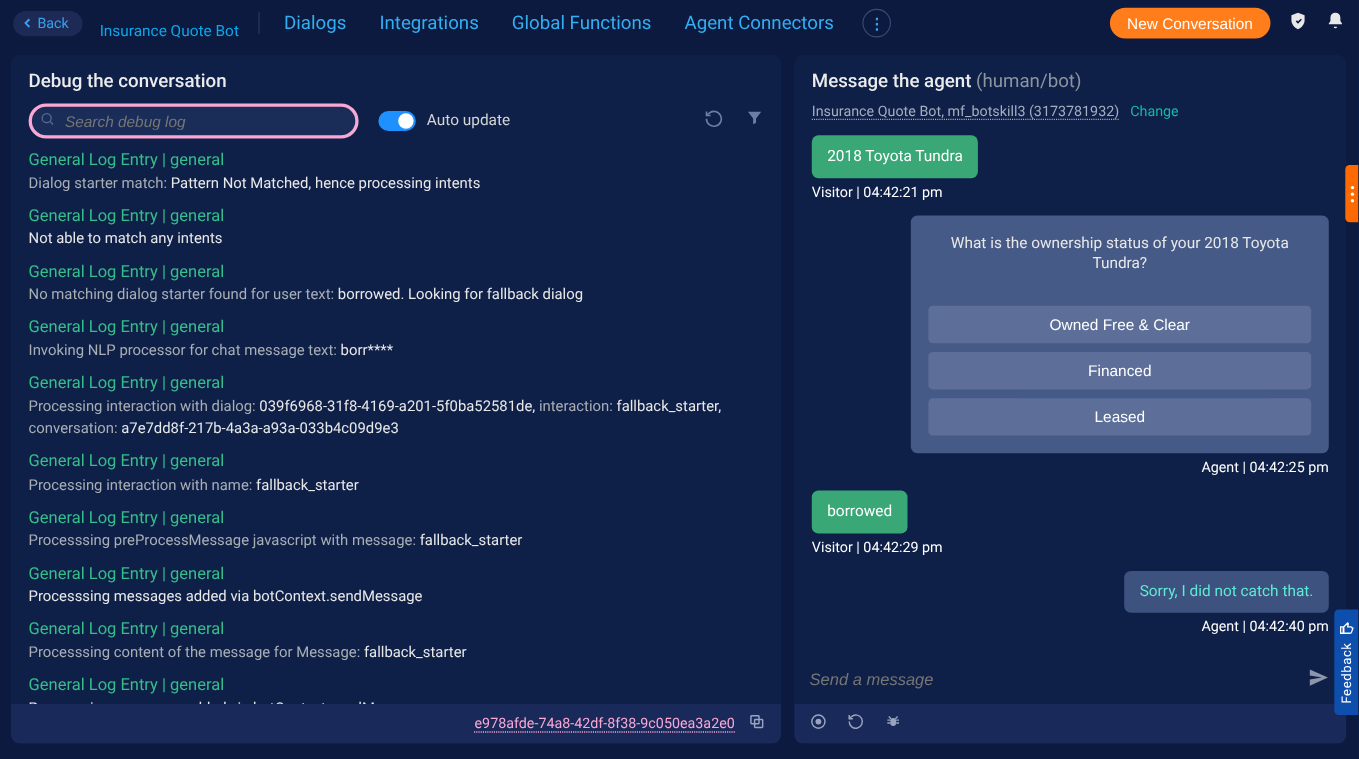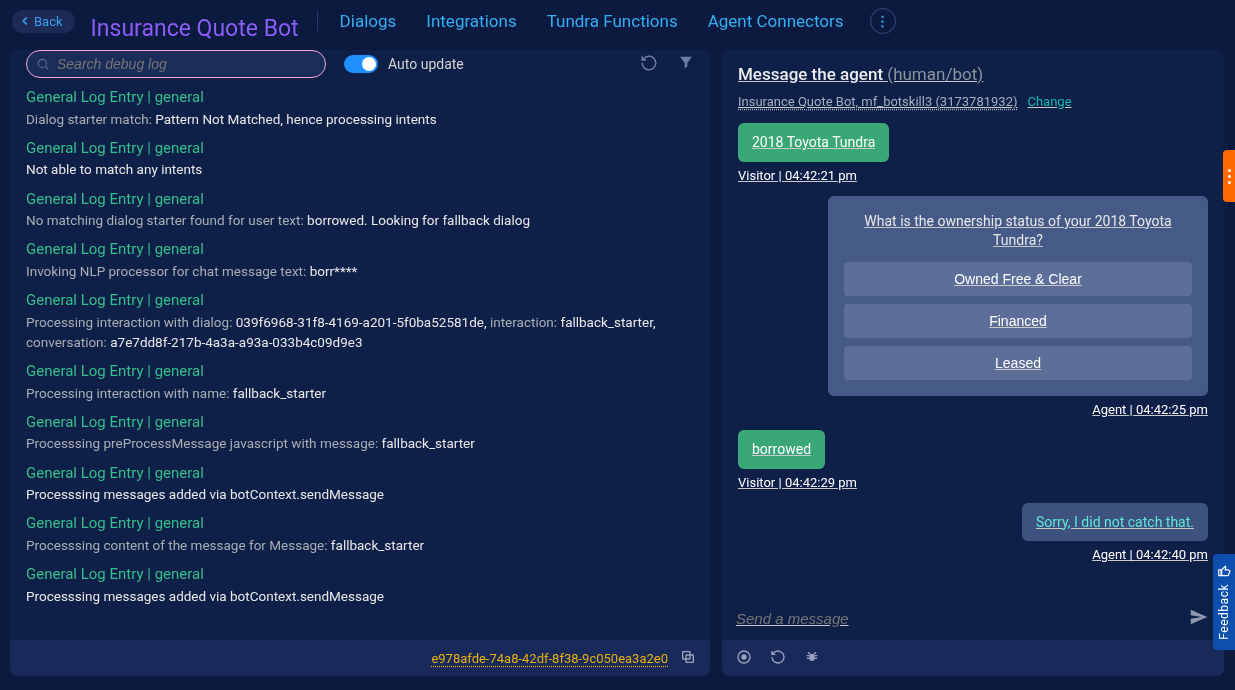--- a/index.html
+++ b/index.html
@@ -3,74 +3,74 @@
 <meta charset="utf-8">
 <style>
   * { box-sizing: border-box; margin: 0; padding: 0; }
   html, body { width: 1235px; height: 690px; overflow: hidden; font-family: -apple-system, "Segoe UI", Roboto, Arial, sans-serif; }
   body { background: #0b1a3e; color: #c9c9c9; font-size: 14px; position: relative; }
 
   
   .topbar { height: 42px; display: flex; align-items: center; padding: 0 12px; gap: 14px; }
   .back-chip { background: #1e2a56; color: #36a0f0; border-radius: 14px; padding: 4px 12px 4px 6px; display: flex; align-items: center; gap: 2px; cursor: pointer; font-size: 13px; }
   .back-chip svg { width: 14px; height: 14px; }
-  .title { color: #8b5cf6; font-size: 23px; margin-left: 2px; margin-right: 4px; margin-top: 15px; }
+  .title { color: #0ea5e9; font-size: 14px; margin-left: 2px; margin-right: 4px; margin-top: 15px; }
   .vsep { width: 1px; height: 20px; background: #2c3a66; }
   .nav-link { color: #34aef3; font-size: 17px; cursor: pointer; margin: 0 8px; }
   .more-circle { width: 26px; height: 26px; border: 1px solid #3c4a78; border-radius: 50%; display: flex; align-items: center; justify-content: center; cursor: pointer; margin-left: 4px; }
   .more-circle span { color: #36a0f0; font-weight: bold; }
   .topbar-right { margin-left: auto; display: flex; align-items: center; gap: 16px; }
   .new-conv { background: #ff7e1b; color: #fff; border: none; border-radius: 18px; padding: 6px 16px; font-size: 14px; cursor: pointer; white-space: nowrap; }
   .top-icon { color: #e8e8e8; cursor: pointer; }
 
   
   .workspace { display: flex; gap: 12px; padding: 8px 10px 10px 10px; height: 644px; }
   .panel { background: #0f2048; border-radius: 8px; display: flex; flex-direction: column; overflow: hidden; }
   .panel.left { width: 700px; }
-  .panel.right { width: 502px; text-decoration: underline; }
+  .panel.right { width: 502px; }
 
   .panel-title { padding: 14px 16px 10px 16px; color: #ececec; font-size: 17px; font-weight: 500; }
   .panel-title .subtle { color: #8c949e; font-weight: 400; }
 
   
   .controls-row { display: flex; align-items: center; padding: 0 16px 8px 16px; gap: 18px; }
   .search-wrap { flex: 0 0 300px; position: relative; }
   .search-wrap svg { position: absolute; left: 10px; top: 7px; width: 14px; height: 14px; color: #5b6b94; }
-  .search-input { width: 100%; background: #1a2c58; border: 1px solid #f9a8d4; border-radius: 16px; color: #cfd3de; font-style: italic; padding: 5px 12px 5px 30px; font-size: 14px; outline: none; }
+  .search-input { width: 100%; background: #1a2c58; border: 3px solid #f9a8d4; border-radius: 16px; color: #cfd3de; font-style: italic; padding: 5px 12px 5px 30px; font-size: 14px; outline: none; }
   .toggle-wrap { display: flex; align-items: center; gap: 10px; }
   .toggle { width: 34px; height: 18px; background: #1e90ff; border-radius: 9px; position: relative; cursor: pointer; }
   .toggle .knob { position: absolute; right: 2px; top: 2px; width: 14px; height: 14px; background: #fff; border-radius: 50%; }
   .toggle-label { color: #d4d4d4; font-size: 14px; }
   .ctrl-icons { margin-left: auto; display: flex; gap: 20px; color: #6e7ca8; }
   .ctrl-icons span { cursor: pointer; }
 
   
   .log-list { flex: 1; overflow: hidden; padding: 0 16px; }
   .log-entry { margin-bottom: 8px; }
   .log-head { color: #35be8b; font-size: 15px; line-height: 1.5; }
   .log-body { color: #a9aeb5; font-size: 13.5px; line-height: 1.5; }
   .log-body .em { color: #e8e8e8; }
 
   
   .left-footer { height: 36px; background: #18295a; display: flex; align-items: center; justify-content: flex-end; padding: 0 14px; gap: 12px; }
-  .conv-id { color: #eab308; font-size: 13px; text-decoration: underline dotted; text-underline-offset: 3px; }
+  .conv-id { color: #f9a8d4; font-size: 13px; text-decoration: underline dotted; text-underline-offset: 3px; }
   .copy-icon { color: #9aa4c0; cursor: pointer; }
 
   
   .agent-subhead { padding: 0 16px 10px 16px; display: flex; align-items: baseline; gap: 10px; }
   .agent-name { color: #a5adbf; font-size: 13px; text-decoration: underline dotted; text-underline-offset: 3px; }
   .change-link { color: #14b8a6; font-size: 13px; cursor: pointer; }
 
   .chat-area { flex: 1; overflow: hidden; padding: 4px 16px 0 16px; display: flex; flex-direction: column; gap: 5px; }
   .msg-row { display: flex; flex-direction: column; }
   .bubble { border-radius: 6px; padding: 10px 14px; max-width: 80%; font-size: 14px; line-height: 1.35; }
   .bubble.user { background: #3aa777; color: #fff; align-self: flex-start; }
   .bubble.agent-text { background: #3e527f; color: #5eead4; align-self: flex-end; }
   .bubble.agent-card { background: #465a87; color: #e6e6e6; align-self: flex-end; width: 380px; max-width: 380px; padding: 16px; }
-  .agent-card .prompt { color: #e8e8e8; margin-bottom: 12px; text-align: center; }
+  .agent-card .prompt { color: #e8e8e8; margin-bottom: 28px; text-align: center; }
   .option-btn { display: block; width: 100%; background: #5d6f99; color: #fff; border: none; border-radius: 4px; padding: 9px 11px; margin-bottom: 8px; font-size: 14px; cursor: pointer; text-align: center; }
   .option-btn:last-child { margin-bottom: 0; }
   .meta { color: #ffffff; font-size: 13px; margin-top: 6px; margin-bottom: 8px; }
   .meta.left { align-self: flex-start; }
   .meta.right { align-self: flex-end; }
 
   
   .compose { height: 44px; display: flex; align-items: center; padding: 0 14px; }
   .compose input { flex: 1; background: transparent; border: none; color: #cfd3de; font-style: italic; font-size: 15px; outline: none; }
   .send-icon { color: #8d96ad; cursor: pointer; }
@@ -93,30 +93,45 @@
   <div class="back-chip">
     <svg viewBox="0 0 24 24" fill="none" stroke="currentColor" stroke-width="3">
         <polyline points="15 18 9 12 15 6"></polyline>
       </svg>
     <span>Back</span>
   </div>
   <div class="title">Insurance Quote Bot</div>
   <div class="vsep"></div>
   <div class="nav-link">Dialogs</div>
   <div class="nav-link">Integrations</div>
-  <div class="nav-link">Tundra Functions</div>
+  <div class="nav-link">Global Functions</div>
   <div class="nav-link">Agent Connectors</div>
   <div class="more-circle">
     <span>⋮</span>
   </div>
+  <div class="topbar-right">
+    <button class="new-conv">New Conversation</button>
+    <span class="top-icon">
+      <svg width="18" height="18" viewBox="0 0 24 24" fill="currentColor">
+          <path d="M12 2l8 3v6c0 5-3.4 9.4-8 11-4.6-1.6-8-6-8-11V5l8-3z"></path>
+          <path d="M10 12l2 2 4-4" stroke="#0b1a3e" stroke-width="2" fill="none"></path>
+        </svg>
+    </span>
+    <span class="top-icon">
+      <svg width="18" height="18" viewBox="0 0 24 24" fill="currentColor">
+          <path d="M12 2a6 6 0 00-6 6v4l-2 3v1h16v-1l-2-3V8a6 6 0 00-6-6zM10 19a2 2 0 004 0h-4z"></path>
+        </svg>
+    </span>
+  </div>
 </div>
 
 <div class="workspace">
 
   <div class="panel left">
+    <div class="panel-title">Debug the conversation</div>
 
     <div class="controls-row">
       <div class="search-wrap">
         <svg viewBox="0 0 24 24" fill="none" stroke="currentColor" stroke-width="2">
             <circle cx="11" cy="11" r="7"></circle>
             <line x1="21" y1="21" x2="16.65" y2="16.65"></line>
           </svg>
         <input class="search-input" type="text" placeholder="Search debug log" style="">
       </div>
       <div class="toggle-wrap">

